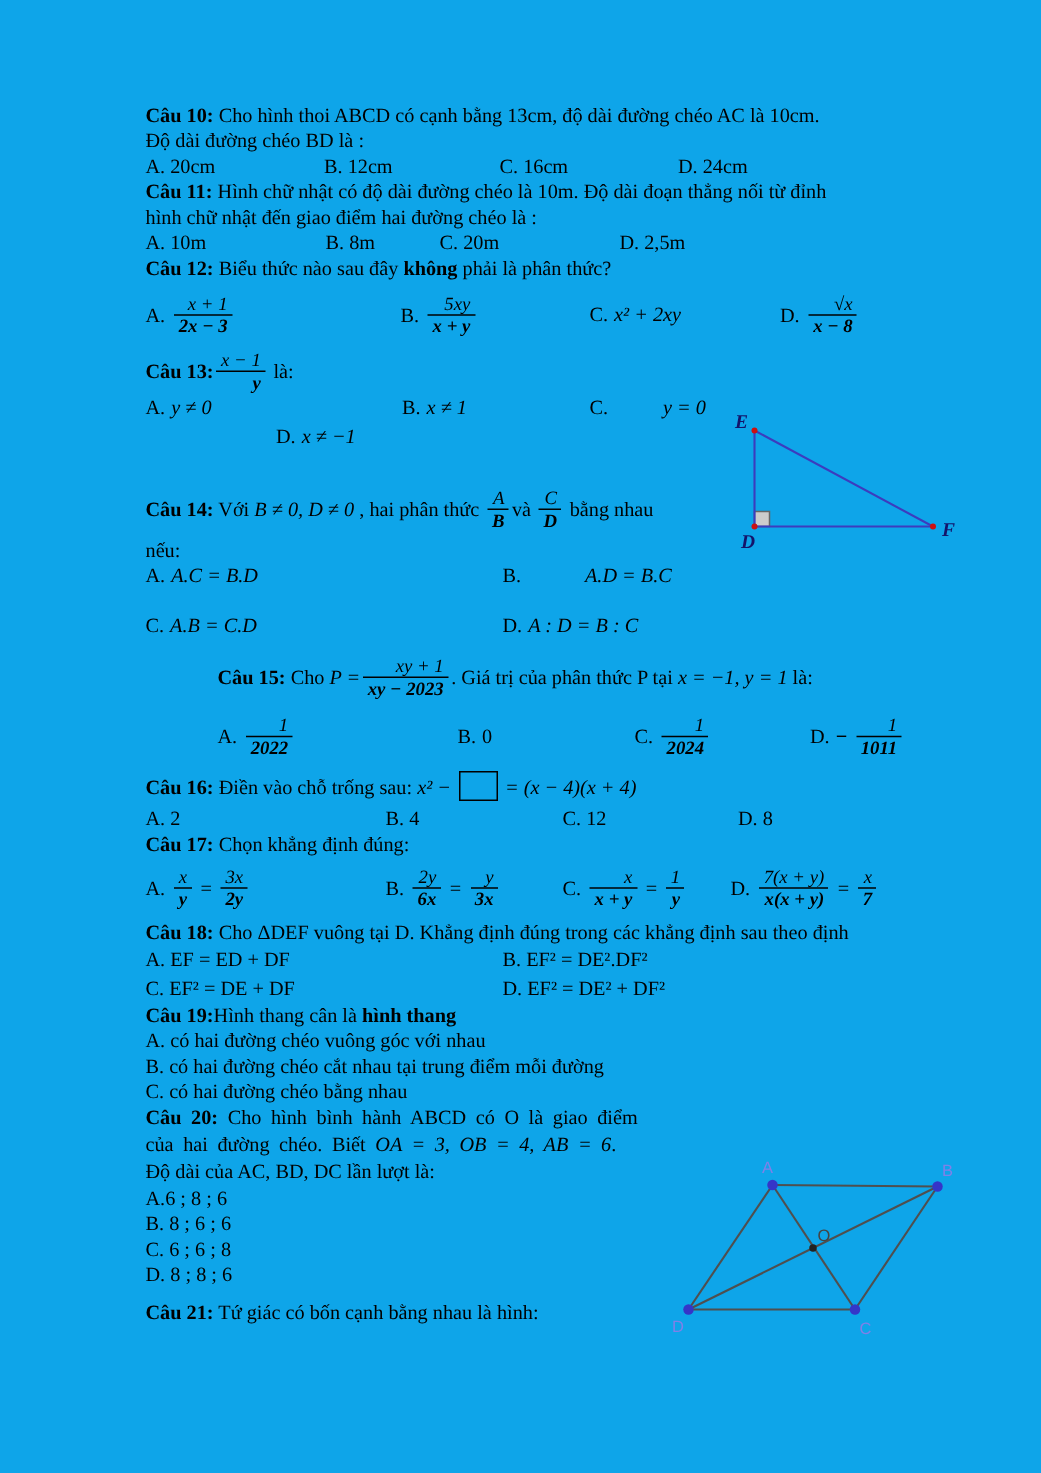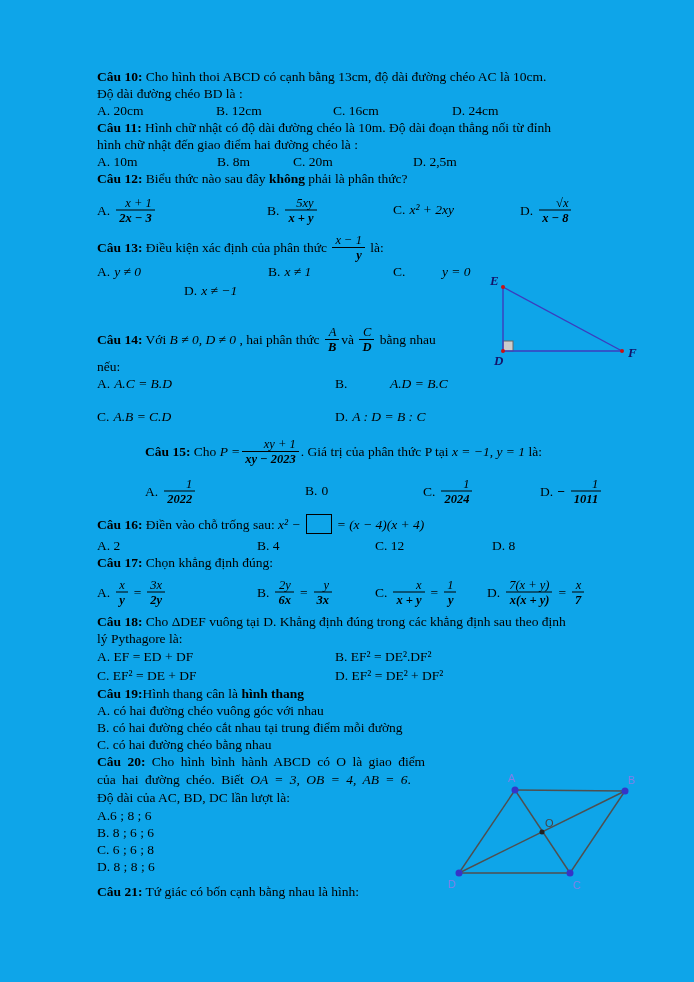--- a/index.html
+++ b/index.html
@@ -75,21 +75,20 @@
           <span>D.</span>
           <span class="fr">
             <span class="n">√x</span>
             <span class="d">x − 8</span>
           </span>
         </span>
     </div>
 
     <div class="ln tallline" style="height:30px">
         <b>Câu 13:</b>
-        <span class="sp"> Điều kiện xác định của phân thức </span>
         <span class="fr">
           <span class="n">x − 1</span>
           <span class="d">y</span>
         </span>
         <span class="sp"> là:</span>
       </div>
     <div class="row h20">
       <span class="opt" style="left:0">
           <span>A.</span>
           <span class="it">y ≠ 0</span>
@@ -245,21 +244,20 @@
           </span>
           <span>=</span>
           <span class="fr">
             <span class="n">x</span>
             <span class="d">7</span>
           </span>
         </span>
     </div>
 
     <div class="ln"><b>Câu 18:</b><span> Cho ΔDEF vuông tại D. Khẳng định đúng trong các khẳng định sau theo định</span></div>
-    <div class="ln">lý Pythagore là:</div>
     <div class="row" style="height:19px">
       <span class="opt" style="left:0">A. EF = ED + DF</span>
       <span class="opt" style="left:238px">B. EF² = DE².DF²</span>
     </div>
     <div class="row" style="height:19px">
       <span class="opt" style="left:0">C. EF² = DE + DF</span>
       <span class="opt" style="left:238px">D. EF² = DE² + DF²</span>
     </div>
 
     <div class="ln"><b>Câu 19:</b><span>Hình thang cân là </span><b>hình thang</b></div>

